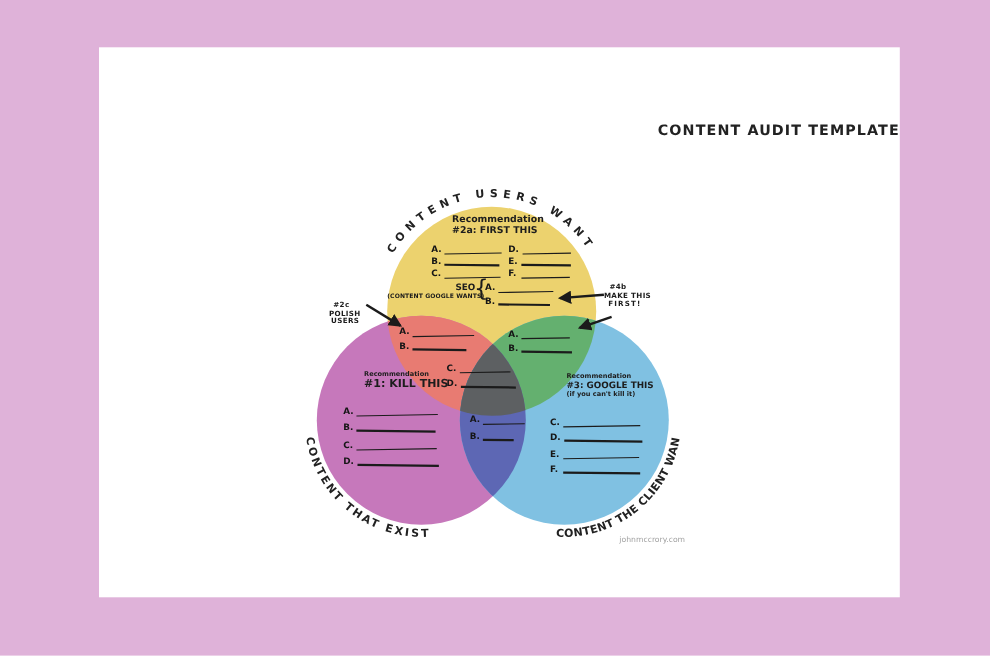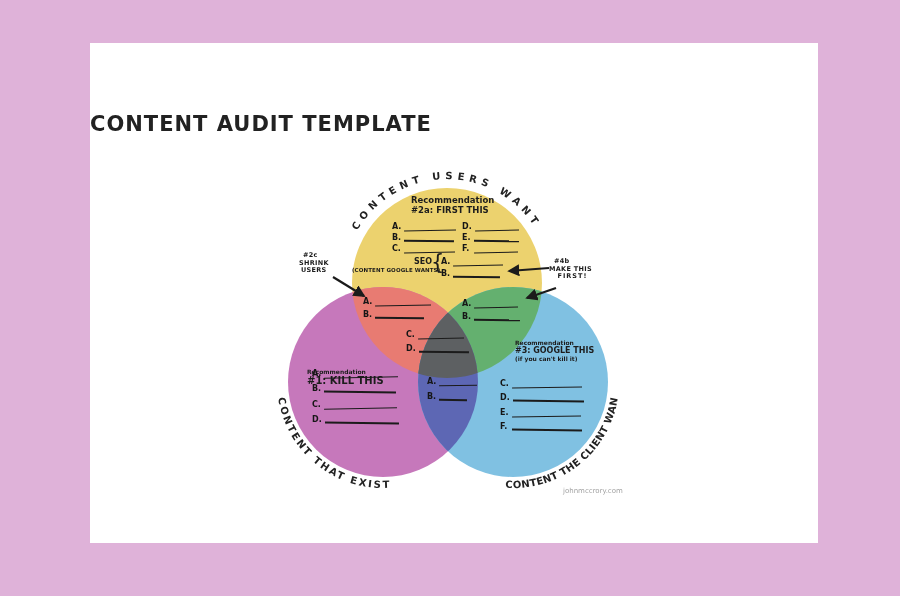--- a/index.html
+++ b/index.html
@@ -12,22 +12,22 @@
     color:#1b1b1b;
   }
   .stage { position:absolute; left:0; top:0; width:900px; height:596px; }
   .card {
     position:absolute; left:90px; top:43px; width:728px; height:500px;
     background:#ffffff;
   }
   .abs { position:absolute; }
   .title {
     left:90px; top:112px; width:728px;
-    text-align:left;
-    font-size:21px; font-weight:800; letter-spacing:1px;
+    text-align:right;
+    font-size:13px; font-weight:800; letter-spacing:1px;
     color:#222;
   }
   svg.venn { position:absolute; left:250px; top:150px; }
   .arcLabel {
     font-family:"DejaVu Sans", sans-serif;
     font-size:10px; font-weight:700; letter-spacing:2px; fill:#222;
   }
   .hand { font-weight:700; color:#1d1d1d; }
   .h-xs  { font-size:6px;  line-height:7px; }
   .h-md  { font-size:8.5px; line-height:10px; }
@@ -140,29 +140,29 @@
     <div class="li" style="height:12px;">
       <span class="ltr">A.</span>
       <span class="ln" style="width:50px;"></span>
     </div>
     <div class="li" style="height:12px;">
       <span class="ltr">B.</span>
       <span class="ln" style="width:47px;"></span>
     </div>
   </div>
 
-  <div class="abs note" style="left:299px; top:252px;">
+  <div class="abs note" style="left:299px; top:274px;">
     <div style="margin-left:4px;">#2c</div>
-    <div>SHRINK</div>
+    <div>POLISH</div>
     <div style="margin-left:2px;">USERS</div>
   </div>
   <div class="abs note" style="left:549px; top:258px;">
     <div style="margin-left:5px;">#4b</div>
     <div>MAKE THIS</div>
-    <div style="margin-left:4px; letter-spacing:1px;text-align:center;">FIRST!</div>
+    <div style="margin-left:4px; letter-spacing:1px;">FIRST!</div>
   </div>
 
   <div class="abs list" style="left:363px; top:293px;">
     <div class="li" style="height:13px;">
       <span class="ltr">A.</span>
       <span class="ln" style="width:56px;"></span>
     </div>
     <div class="li" style="height:13px;">
       <span class="ltr">B.</span>
       <span class="ln" style="width:49px;"></span>
@@ -195,21 +195,21 @@
     <div class="li" style="height:15px;">
       <span class="ltr">A.</span>
       <span class="ln" style="width:38px;"></span>
     </div>
     <div class="li" style="height:15px;">
       <span class="ltr">B.</span>
       <span class="ln" style="width:28px;"></span>
     </div>
   </div>
 
-  <div class="abs hand" style="left:307px; top:337px;margin-top:31px;">
+  <div class="abs hand" style="left:331px; top:337px;">
     <div class="h-xs">Recommendation</div>
     <div style="font-size:10px; line-height:11px;">#1: KILL THIS</div>
   </div>
   <div class="abs list" style="left:312px; top:362px;">
     <div class="li" style="height:15.5px;">
       <span class="ltr">A.</span>
       <span class="ln" style="width:74px;"></span>
     </div>
     <div class="li" style="height:15.5px;">
       <span class="ltr">B.</span>

